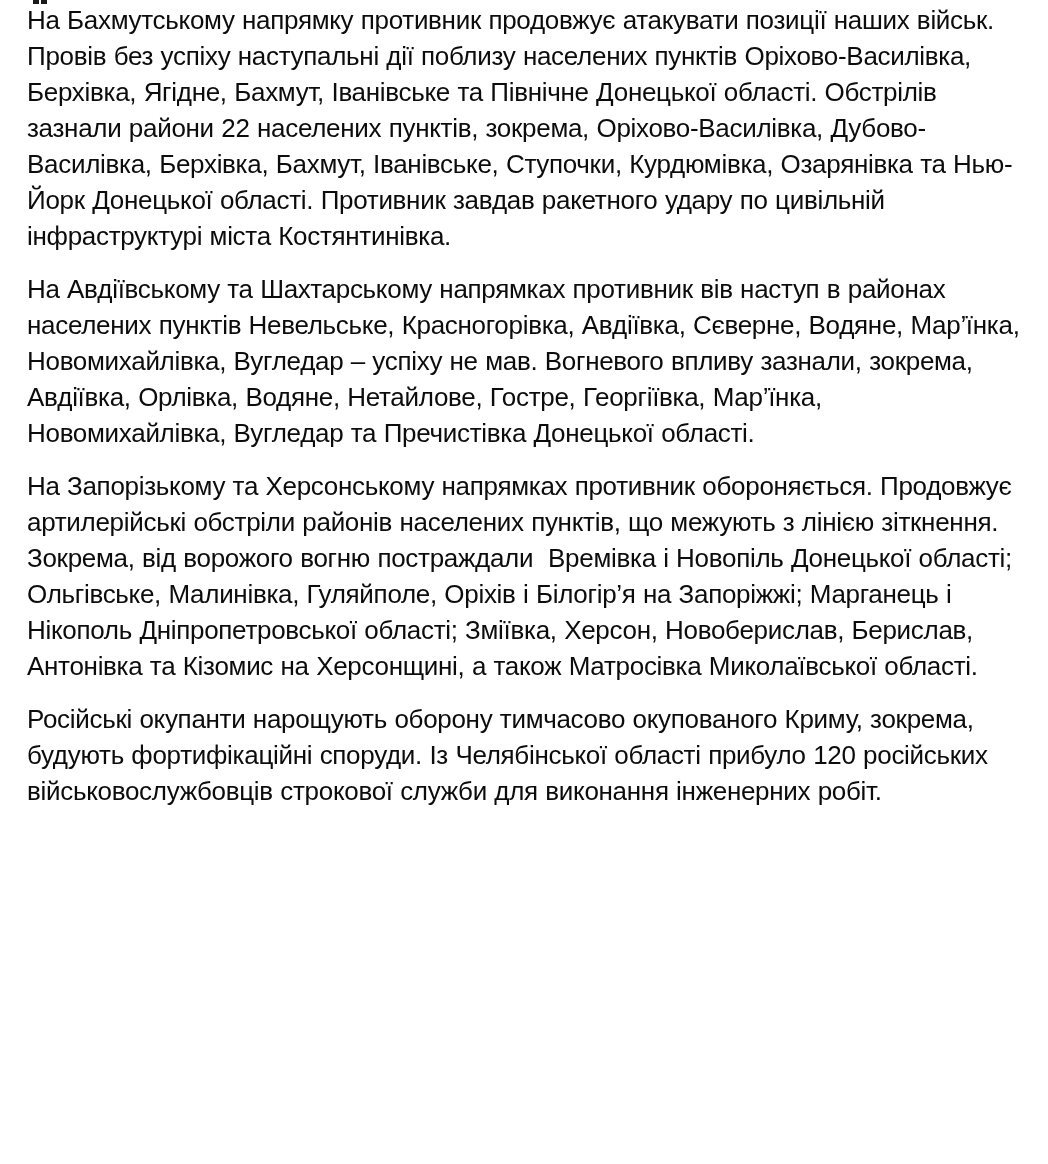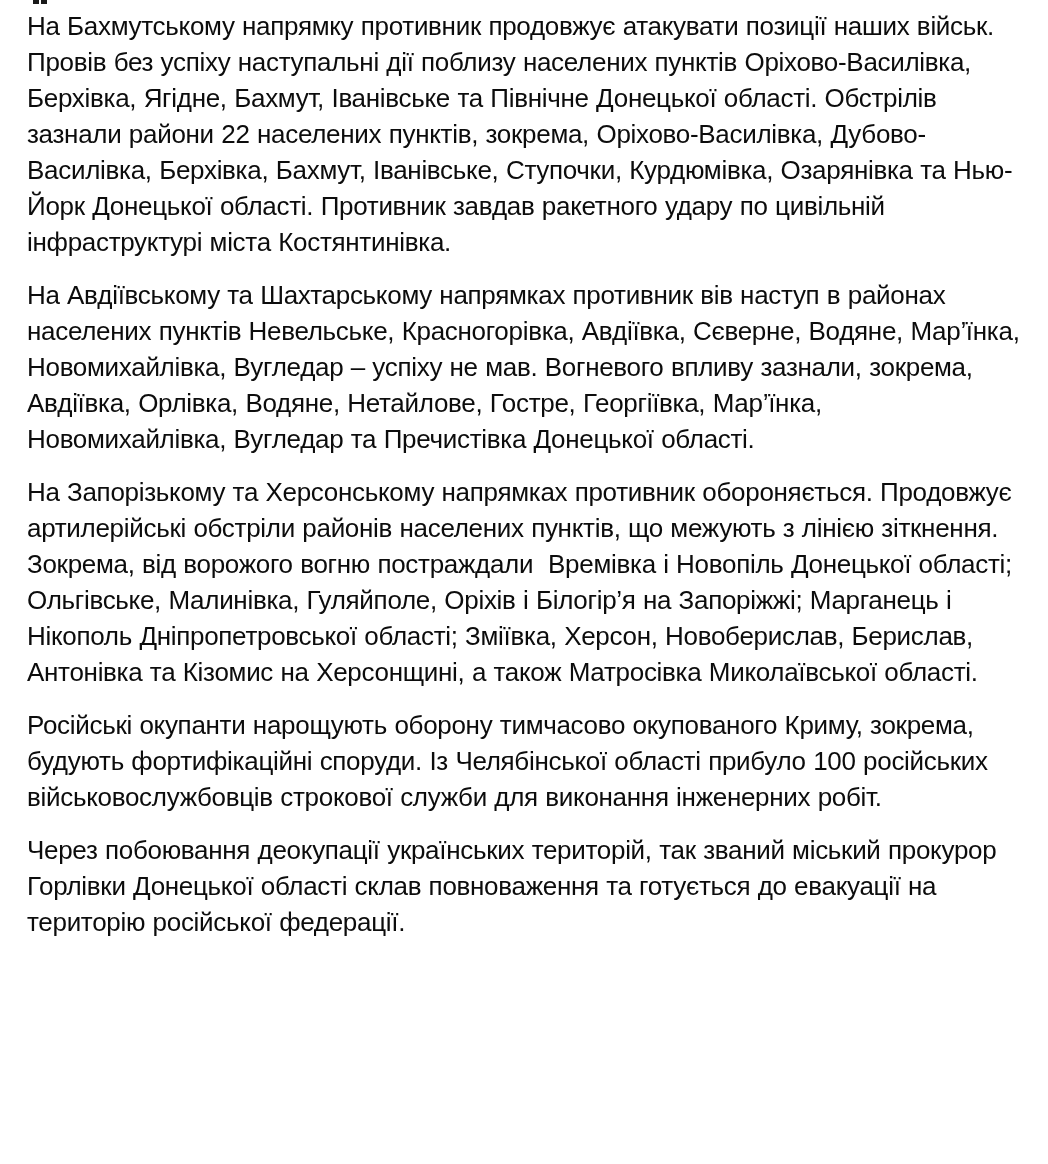--- a/index.html
+++ b/index.html
@@ -10,21 +10,21 @@
   body {
     width: 1048px;
     height: 1164px;
     overflow: hidden;
     position: relative;
   }
   .doc {
     box-sizing: border-box;
     width: 1048px;
     min-height: 1164px;
-    padding: 8px 20px 20px 27px;
+    padding: 2px 20px 20px 27px;
     font-family: "Liberation Sans", sans-serif;
     color: #0c0c0c;
     background: #ffffff;
   }
   .para {
     margin: 0 0 17px 0;
     font-size: 26px;
     line-height: 36px;
     letter-spacing: -0.3px;
     white-space: pre-wrap;      
@@ -46,15 +46,14 @@
 </style>
 </head>
 <body>
 
 <div class="artifact"></div>
 
 <main class="doc">
   <p class="para">На Бахмутському напрямку противник продовжує атакувати позиції наших військ. Провів без успіху наступальні дії поблизу населених пунктів Оріхово-Василівка, Берхівка, Ягідне, Бахмут, Іванівське та Північне Донецької області. Обстрілів зазнали райони 22 населених пунктів, зокрема, Оріхово-Василівка, Дубово-Василівка, Берхівка, Бахмут, Іванівське, Ступочки, Курдюмівка, Озарянівка та Нью-Йорк Донецької області. Противник завдав ракетного удару по цивільній інфраструктурі міста Костянтинівка.</p>
   <p class="para">На Авдіївському та Шахтарському напрямках противник вів наступ в районах населених пунктів Невельське, Красногорівка, Авдіївка, Сєверне, Водяне, Мар’їнка, Новомихайлівка, Вугледар – успіху не мав. Вогневого впливу зазнали, зокрема, Авдіївка, Орлівка, Водяне, Нетайлове, Гостре, Георгіївка, Мар’їнка, Новомихайлівка, Вугледар та Пречистівка Донецької області.</p>
   <p class="para">На Запорізькому та Херсонському напрямках противник обороняється. Продовжує артилерійські обстріли районів населених пунктів, що межують з лінією зіткнення. Зокрема, від ворожого вогню постраждали  Времівка і Новопіль Донецької області; Ольгівське, Малинівка, Гуляйполе, Оріхів і Білогір’я на Запоріжжі; Марганець і Нікополь Дніпропетровської області; Зміївка, Херсон, Новоберислав, Берислав, Антонівка та Кізомис на Херсонщині, а також Матросівка Миколаївської області.</p>
-  <p class="para">Російські окупанти нарощують оборону тимчасово окупованого Криму, зокрема, будують фортифікаційні споруди. Із Челябінської області прибуло 100 російських військовослужбовців строкової служби для виконання інженерних робіт.</p>
-  <p class="para">Через побоювання деокупації українських територій, так званий міський прокурор Горлівки Донецької області склав повноваження та готується до евакуації на територію російської федерації.</p>
+  <p class="para">Російські окупанти нарощують оборону тимчасово окупованого Криму, зокрема, будують фортифікаційні споруди. Із Челябінської області прибуло 120 російських військовослужбовців строкової служби для виконання інженерних робіт.</p>
 </main>
 
 </body></html>

